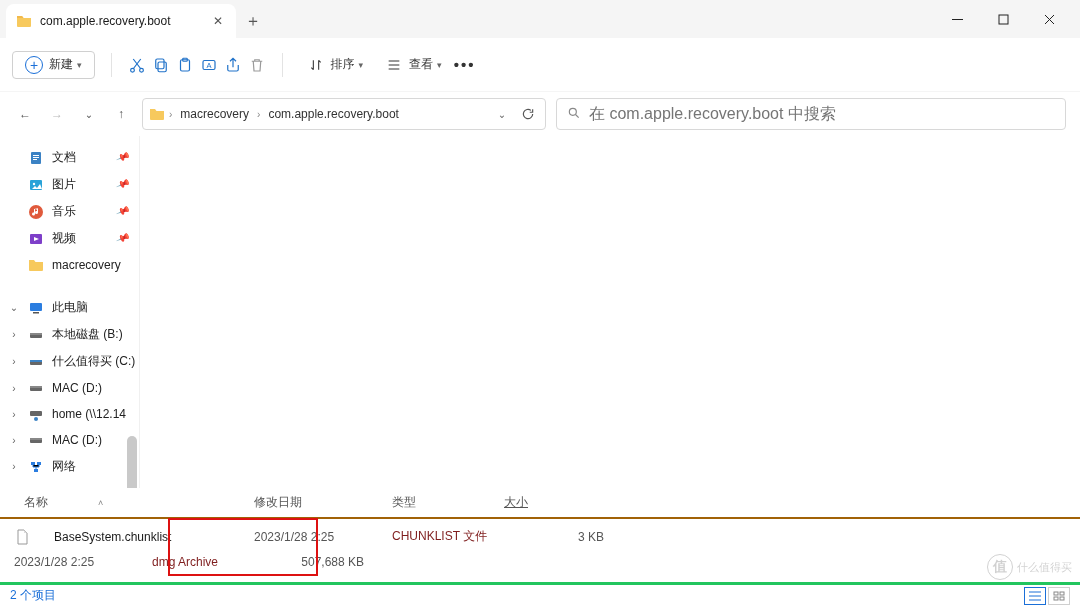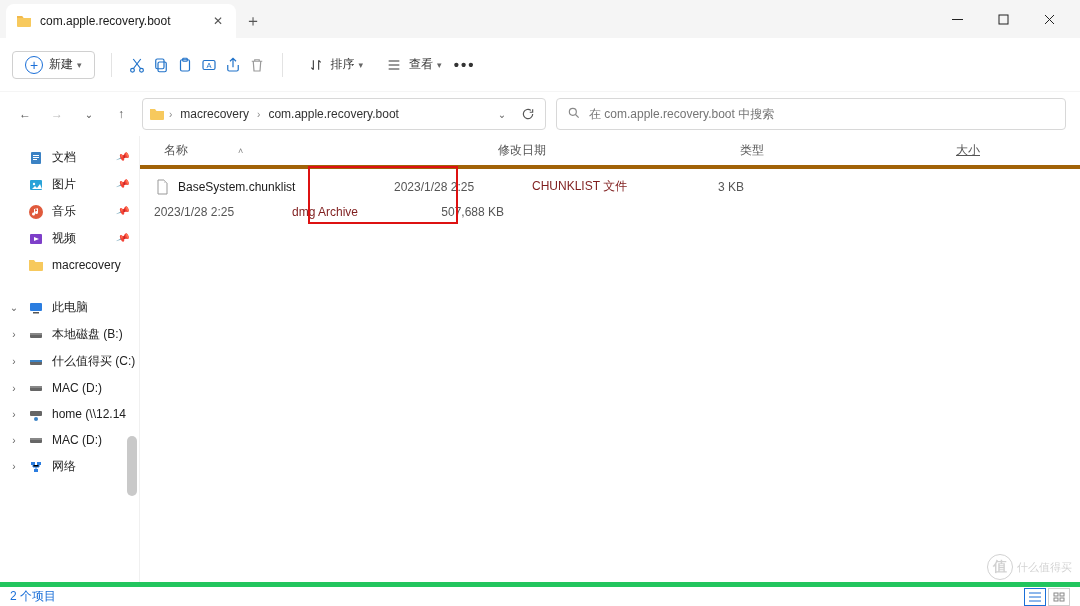--- a/index.html
+++ b/index.html
@@ -27,51 +27,51 @@
 
   
   .addressrow { height:44px; background:#fff; display:flex; align-items:center; padding:0 14px; gap:10px; }
   .navbtn { width:22px; height:22px; display:flex; align-items:center; justify-content:center; color:#555; }
   .navbtn.dis { color:#b8b8b8; }
   .breadcrumb { flex:1; height:32px; border:1px solid #d8d8d8; border-radius:4px; display:flex; align-items:center; padding:0 6px; gap:4px; background:#fff; }
   .breadcrumb .crumb { padding:2px 4px; color:#333; font-size:12px;}
   .breadcrumb .sepc { color:#888; font-size:10px;}
   .breadcrumb .spacer { flex:1; }
   .searchbox { width:510px; height:32px; border:1px solid #d8d8d8; border-radius:4px; display:flex; align-items:center; padding:0 10px; gap:8px; color:#888; background:#fff;}
-  .searchbox input { border:none; outline:none; flex:1; font-size:12px; color:#1d4ed8; background:transparent;}
-
-  
-  .main { display:flex; height: calc(606px - 38px - 54px - 44px - 24px); background:#fff; }
+  .searchbox input { border:none; outline:none; flex:1; font-size:16px; color:#1d4ed8; background:transparent;}
+
+  
+  .main { display:flex; height: calc(606px - 38px - 54px - 44px - 24px); background:#fff;flex-direction:column; }
   .sidebar { width:140px; border-right:1px solid #f0f0f0; padding:8px 4px; position:relative; overflow:hidden;}
   .side-item { display:flex; align-items:center; gap:8px; padding:5px 6px 5px 24px; font-size:12px; color:#222; position:relative; white-space:nowrap;}
   .side-item .exp { position:absolute; left:4px; width:12px; text-align:center; color:#666; font-size:10px;}
   .side-item .pin { position:absolute; right:6px; color:#888; font-size:10px; transform:rotate(20deg);}
   .side-item svg, .side-item .s-ico { width:16px; height:16px; flex:0 0 16px;}
   .side-group { margin-top:16px; }
   .side-scroll { position:absolute; right:2px; top:300px; width:10px; height:60px; background:#c9c9c9; border-radius:5px;}
 
   .filepane { flex:1; position:relative; background:#fff; }
-  .cols { display:flex; padding:6px 24px 6px 14px; border-bottom:4px solid #a16207; color:#555; font-size:12px; align-items:center;justify-content:space-between;}
+  .cols { display:flex; padding:6px 24px 6px 14px; border-bottom:2px solid #a16207; color:#555; font-size:12px; align-items:center;}
   .col-name { width:240px; padding-left:10px; display:flex; align-items:center; gap:50px;}
   .col-date { width:138px; }
   .col-type { width:112px; }
   .col-size { width:100px;text-decoration:underline; }
   .sort-ind { font-size:9px; color:#888; }
 
   .rows { padding-top:4px; }
   .row { display:flex; align-items:center; padding:5px 10px 5px 14px; font-size:12px;}
-  .row .name { width:240px; display:flex; align-items:center; gap:8px;}
+  .row .name { width:240px; display:flex; align-items:center; gap:24px;}
   .row .file-ico { width:16px; height:16px; flex:0 0 16px;}
   .row .date { width:138px; color:#555;}
   .row .type { width:112px; color:#7f1d1d;}
   .row .size { width:100px; color:#555; text-align:right;}
   .highlight-box { position:absolute; border:2px solid #d11; pointer-events:none; left:168px; top:30px; width:150px; height:58px;}
 
   
-  .status { height:24px; background:#fff; border-top:5px solid #22c55e; display:flex; align-items:center; padding:0 10px; font-size:12px; color:#1a6fd8; gap:10px;}
+  .status { height:24px; background:#fff; border-top:3px solid #22c55e; display:flex; align-items:center; padding:0 10px; font-size:12px; color:#1a6fd8; gap:10px;}
   .status .viewbtns { margin-left:auto; display:flex; gap:2px;}
   .status .vb { width:22px; height:18px; border:1px solid #cfcfcf; display:flex; align-items:center; justify-content:center; font-size:11px;}
   .status .vb.active { border-color:#1a6fd8; color:#1a6fd8;}
 
   .watermark { position:absolute; right:8px; bottom:26px; opacity:.18; font-size:11px; color:#000; display:flex; align-items:center; gap:4px;}
   .watermark .circ { width:26px; height:26px; border:1px solid #000; border-radius:50%; display:flex; align-items:center; justify-content:center; font-size:14px; font-weight:bold;}
 </style>
 </head>
 <body>
 

